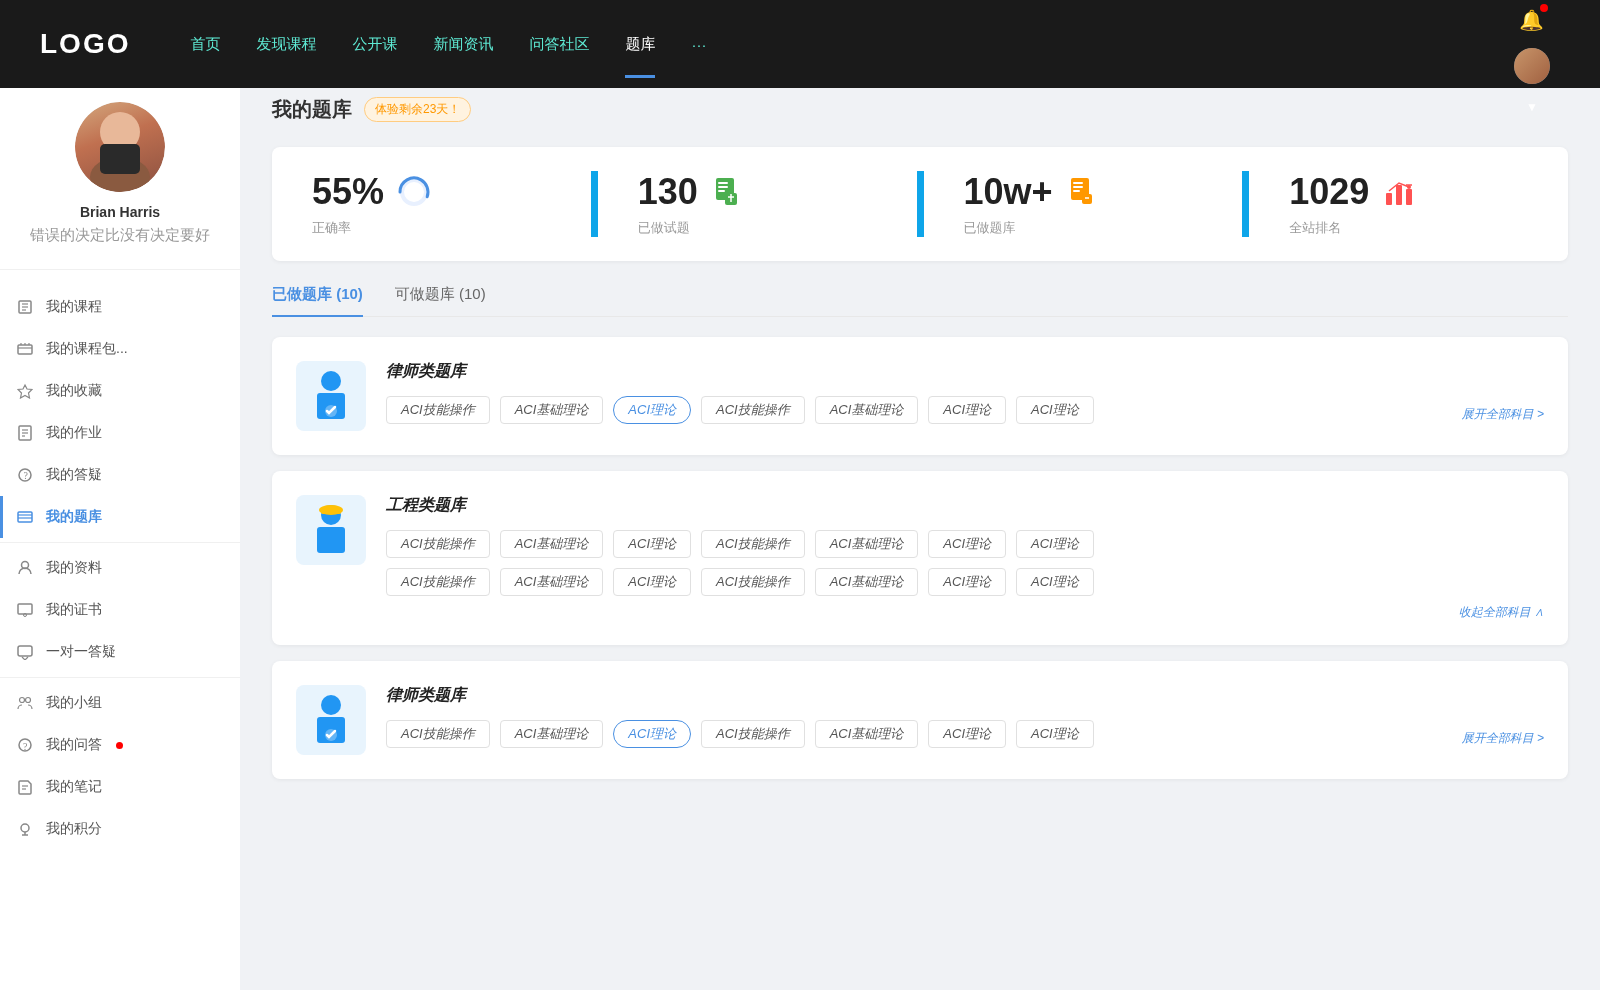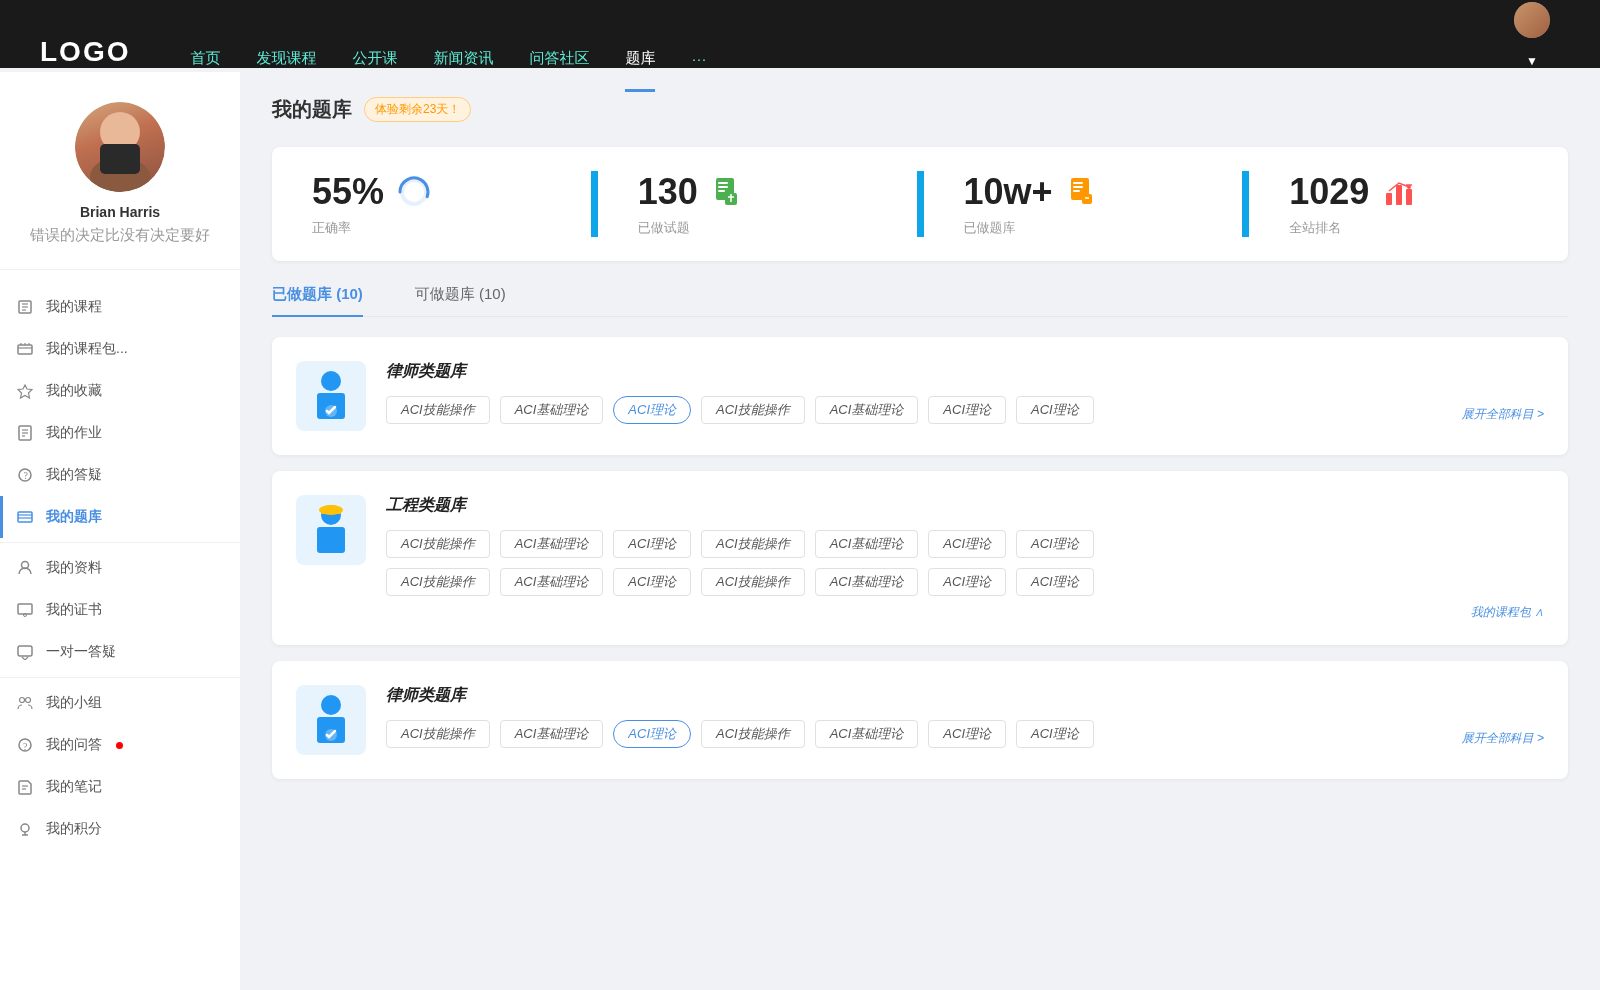--- a/index.html
+++ b/index.html
@@ -1,23 +1,23 @@
 <!DOCTYPE html>
 <html><head>
   <meta charset="utf-8">
   <style>
     * { box-sizing: border-box; margin: 0; padding: 0; }
     body { font-family: 'PingFang SC', 'Microsoft YaHei', sans-serif; background: #f0f2f5; min-height: 990px; }
 
     
     .navbar {
       background: #1a1a1a;
-      height: 68px;
-      display: flex;
-      align-items: flex-end;
+      height: 88px;
+      display: flex;
+      align-items: center;
       padding: 0 40px;
       position: fixed;
       top: 0; left: 0; right: 0;
       z-index: 100;
     }
     .navbar-logo {
       color: white;
       font-size: 28px;
       font-weight: bold;
       margin-right: 60px;
@@ -240,21 +240,21 @@
     }
     .stat-label {
       font-size: 13px;
       color: #999;
       margin-top: 6px;
     }
 
     
     .tabs-row {
       display: flex;
-      gap: 52px;
+      gap: 32px;
       margin-bottom: 20px;
       border-bottom: 1px solid #e8e8e8;
     }
     .tab-item {
       font-size: 15px;
       color: #666;
       padding-bottom: 12px;
       cursor: pointer;
       position: relative;
     }
@@ -688,21 +688,21 @@
                 <span class="tag">ACI基础理论</span>
                 <span class="tag">ACI理论</span>
                 <span class="tag">ACI技能操作</span>
                 <span class="tag">ACI基础理论</span>
                 <span class="tag">ACI理论</span>
                 <span class="tag">ACI理论</span>
               </div>
             </div>
           </div>
           <div class="collapse-link">
-            <span>我的课程包 ∧</span>
+            <span>收起全部科目 ∧</span>
           </div>
         </div>
       </div>
     </div>
 
     <div class="qbank-card">
       <div class="qbank-header">
         <div class="qbank-icon-wrap">
           <svg width="48" height="54" viewBox="0 0 48 54" xmlns="http://www.w3.org/2000/svg">
             <circle cx="24" cy="12" r="10" fill="#2196f3"></circle>

